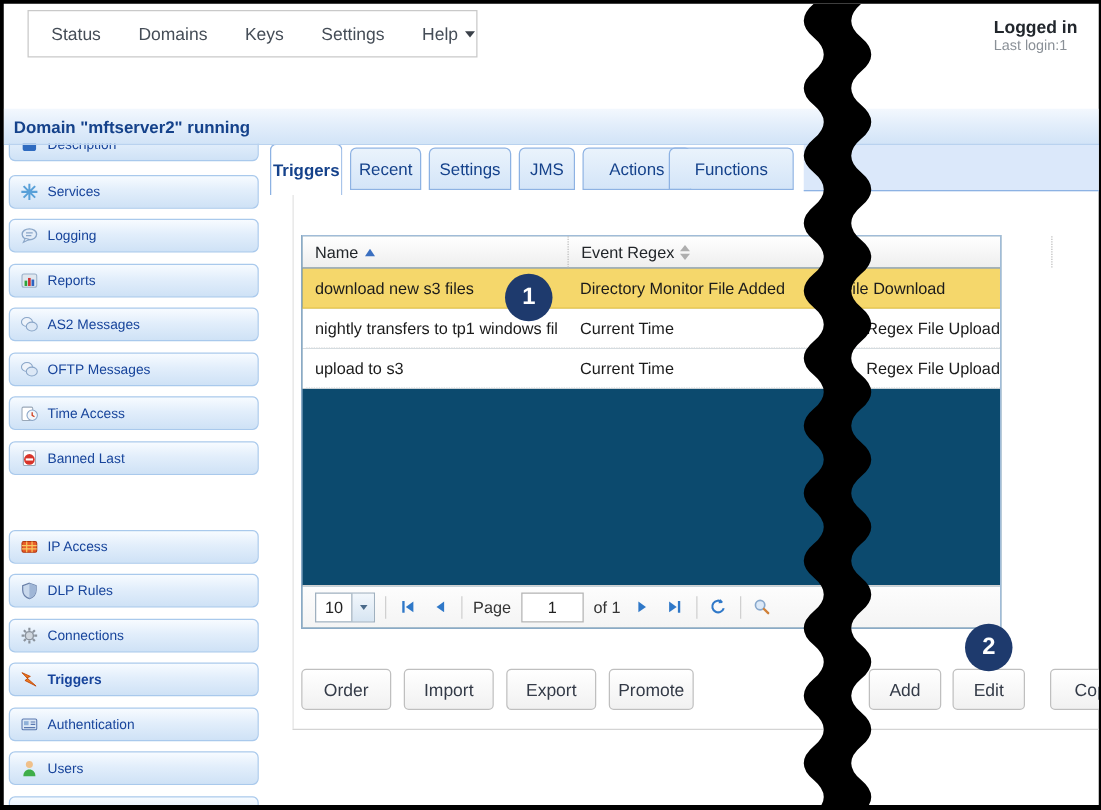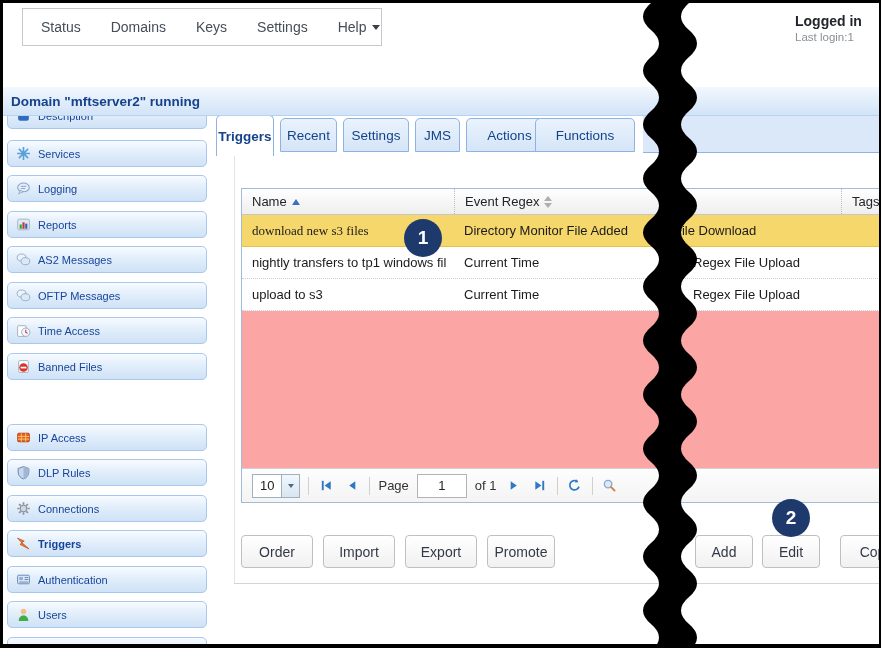--- a/index.html
+++ b/index.html
@@ -42,21 +42,21 @@
   .tab.active{top:112px;height:41px;background:#fff;border-bottom:none;font-weight:700;z-index:9;}
   .tabband{left:640px;top:112px;width:241px;height:38px;background:#dbe8fa;
     border-top:1px solid #8db2e3;border-bottom:1px solid #8db2e3;box-sizing:border-box;z-index:7;}
   .tabband .endline{position:absolute;right:4px;top:0;bottom:0;width:1px;background:#8db2e3;}
 
   
   .panel-left{left:231px;top:152px;width:1px;height:428px;background:#e3e3e3;}
   .panel-bottom{left:231px;top:580px;width:650px;height:1px;background:#d4d4d4;}
 
   
-  .grid{left:238px;top:185px;width:640px;height:315px;border:1px solid #a0bcd8;background:#fca5a5;box-sizing:border-box;}
+  .grid{left:238px;top:185px;width:560px;height:315px;border:1px solid #a0bcd8;background:#0c4a6e;box-sizing:border-box;}
   .g-in{position:absolute;inset:0;}
   .ghead{position:absolute;left:0;top:0;right:0;height:26px;background:linear-gradient(#ffffff,#eeeeee);
     border-bottom:1px solid #c6c6c6;box-sizing:border-box;}
   .gcell{position:absolute;top:0;bottom:0;display:flex;align-items:center;gap:5px;padding-left:10px;
     font-size:13px;color:#212529;box-sizing:border-box;white-space:nowrap;overflow:hidden;cursor:pointer;}
   .sep{border-left:1px dotted #bcbcbc;}
   .arrow-up{width:0;height:0;border-left:4.5px solid transparent;border-right:4.5px solid transparent;border-bottom:6px solid #3a6fc0;display:inline-block;}
   .sort-both{display:inline-flex;flex-direction:column;gap:2px;}
   .sort-both i{width:0;height:0;border-left:4px solid transparent;border-right:4px solid transparent;display:block;}
   .sort-both .u{border-bottom:5px solid #aeaeae;}
@@ -185,21 +185,21 @@
       <span>Time Access</span>
     </div>
     <div class="sitem" style="top:237px">
       <span class="ico">
             <svg viewBox="0 0 14 14">
               <rect x="2.5" y="1.5" width="9" height="11" rx="1" fill="#fff" stroke="#9aa8b8" stroke-width="0.8"></rect>
               <circle cx="7" cy="8" r="4" fill="#d8342a"></circle>
               <rect x="4.3" y="7.2" width="5.4" height="1.6" fill="#fff"></rect>
             </svg>
           </span>
-      <span>Banned Files</span>
+      <span>Banned Last</span>
     </div>
     <div class="sitem" style="top:308px">
       <span class="ico">
             <svg viewBox="0 0 14 14">
               <rect x="1.5" y="3" width="11" height="8" rx="1.2" fill="#e85c28" stroke="#b03810" stroke-width="0.8"></rect>
               <path d="M1.5 6h11M1.5 8.5h11M5 3v8M9 3v8" stroke="#f8c860" stroke-width="0.9" fill="none"></path>
             </svg>
           </span>
       <span>IP Access</span>
     </div>
@@ -291,21 +291,21 @@
                 <i class="u"></i>
                 <i class="d"></i>
               </span>
       </div>
       <div class="gcell sep" style="left:599px;right:0;">
         <span>Tags</span>
       </div>
     </div>
 
     <div class="grow hl" style="top:26px;">
-      <span class="gtext" style="left:10px;width:200px;font-family:Liberation Serif, serif;">download new s3 files</span>
+      <span class="gtext" style="left:10px;width:200px;">download new s3 files</span>
       <span class="gtext" style="left:222px;width:230px;">Directory Monitor File Added</span>
       <span class="gtext" style="left:424px;width:170px;">r File Download</span>
     </div>
     <div class="grow" style="top:58px;">
       <span class="gtext" style="left:10px;width:200px;">nightly transfers to tp1 windows fil</span>
       <span class="gtext" style="left:222px;width:200px;">Current Time</span>
       <span class="gtext" style="left:451px;width:145px;">Regex File Upload</span>
     </div>
     <div class="grow" style="top:90px;">
       <span class="gtext" style="left:10px;width:200px;">upload to s3</span>

